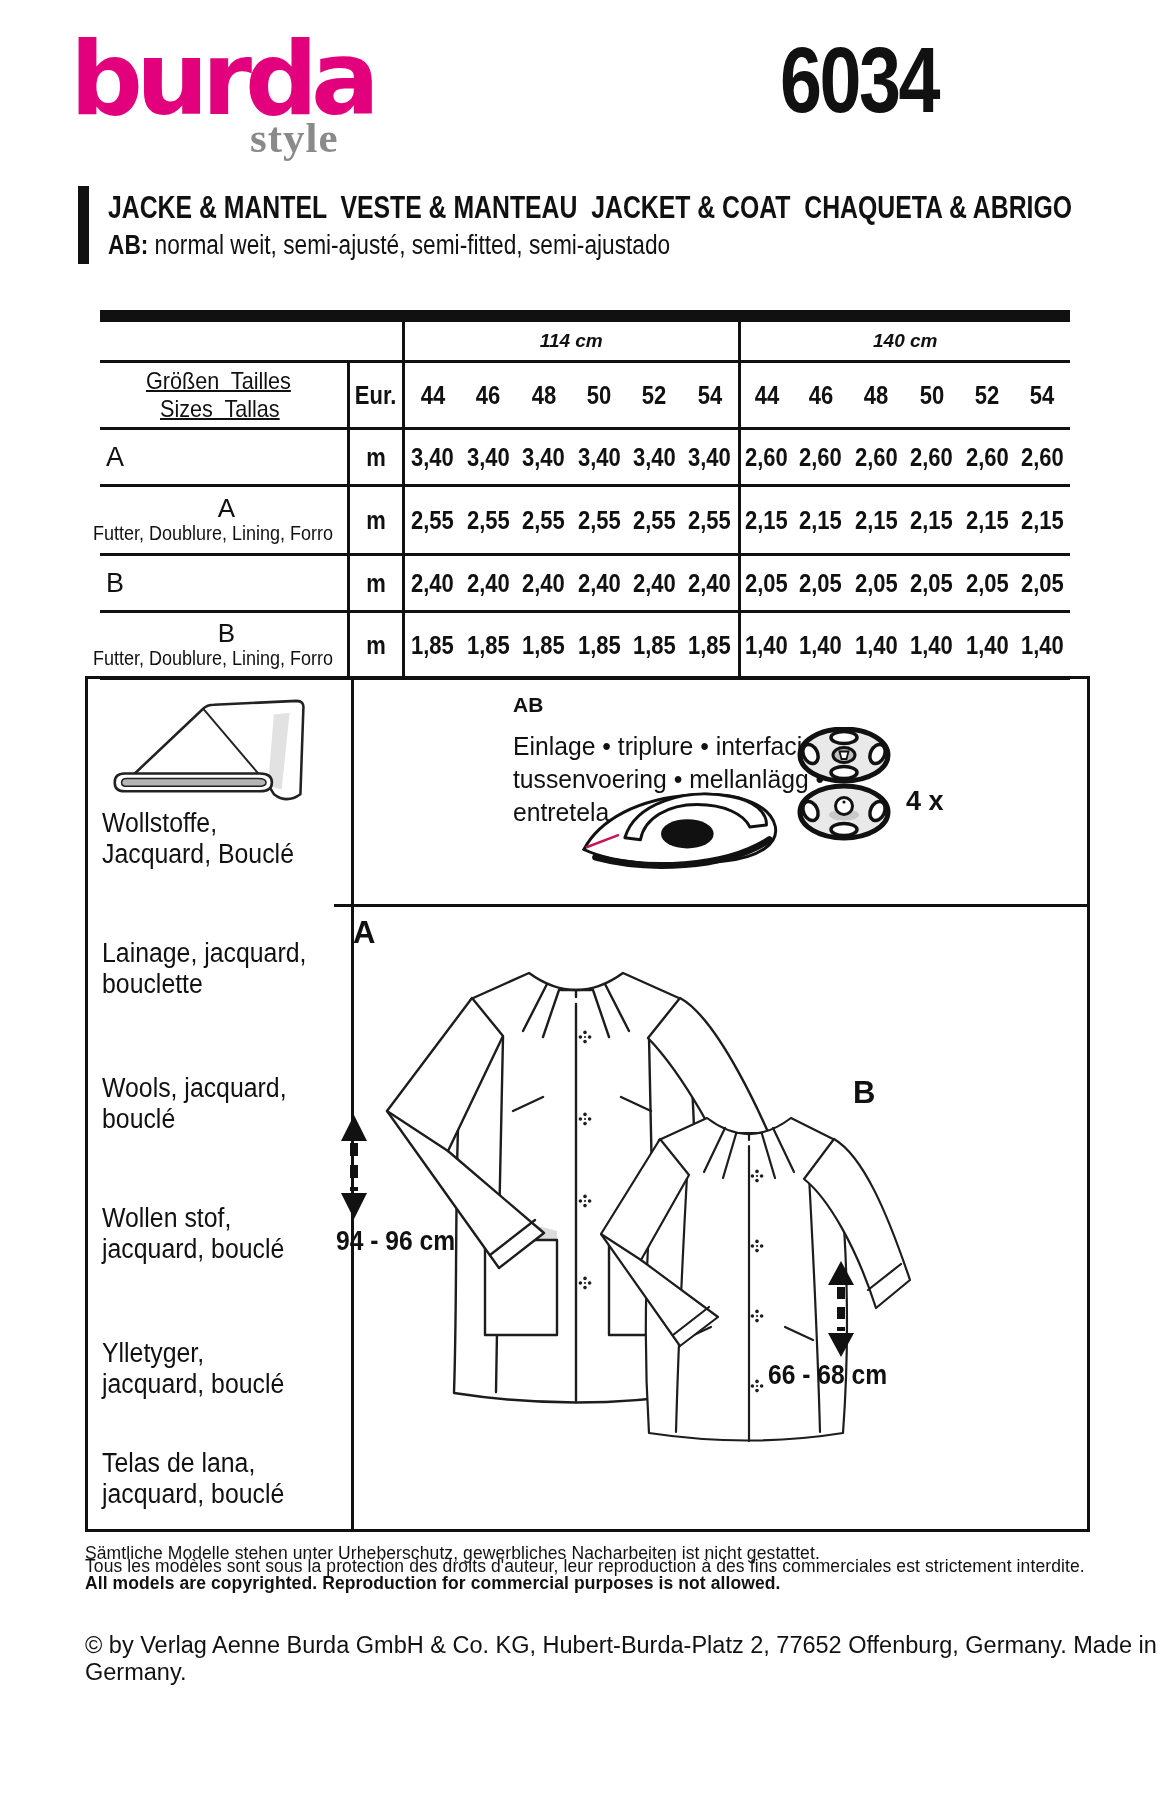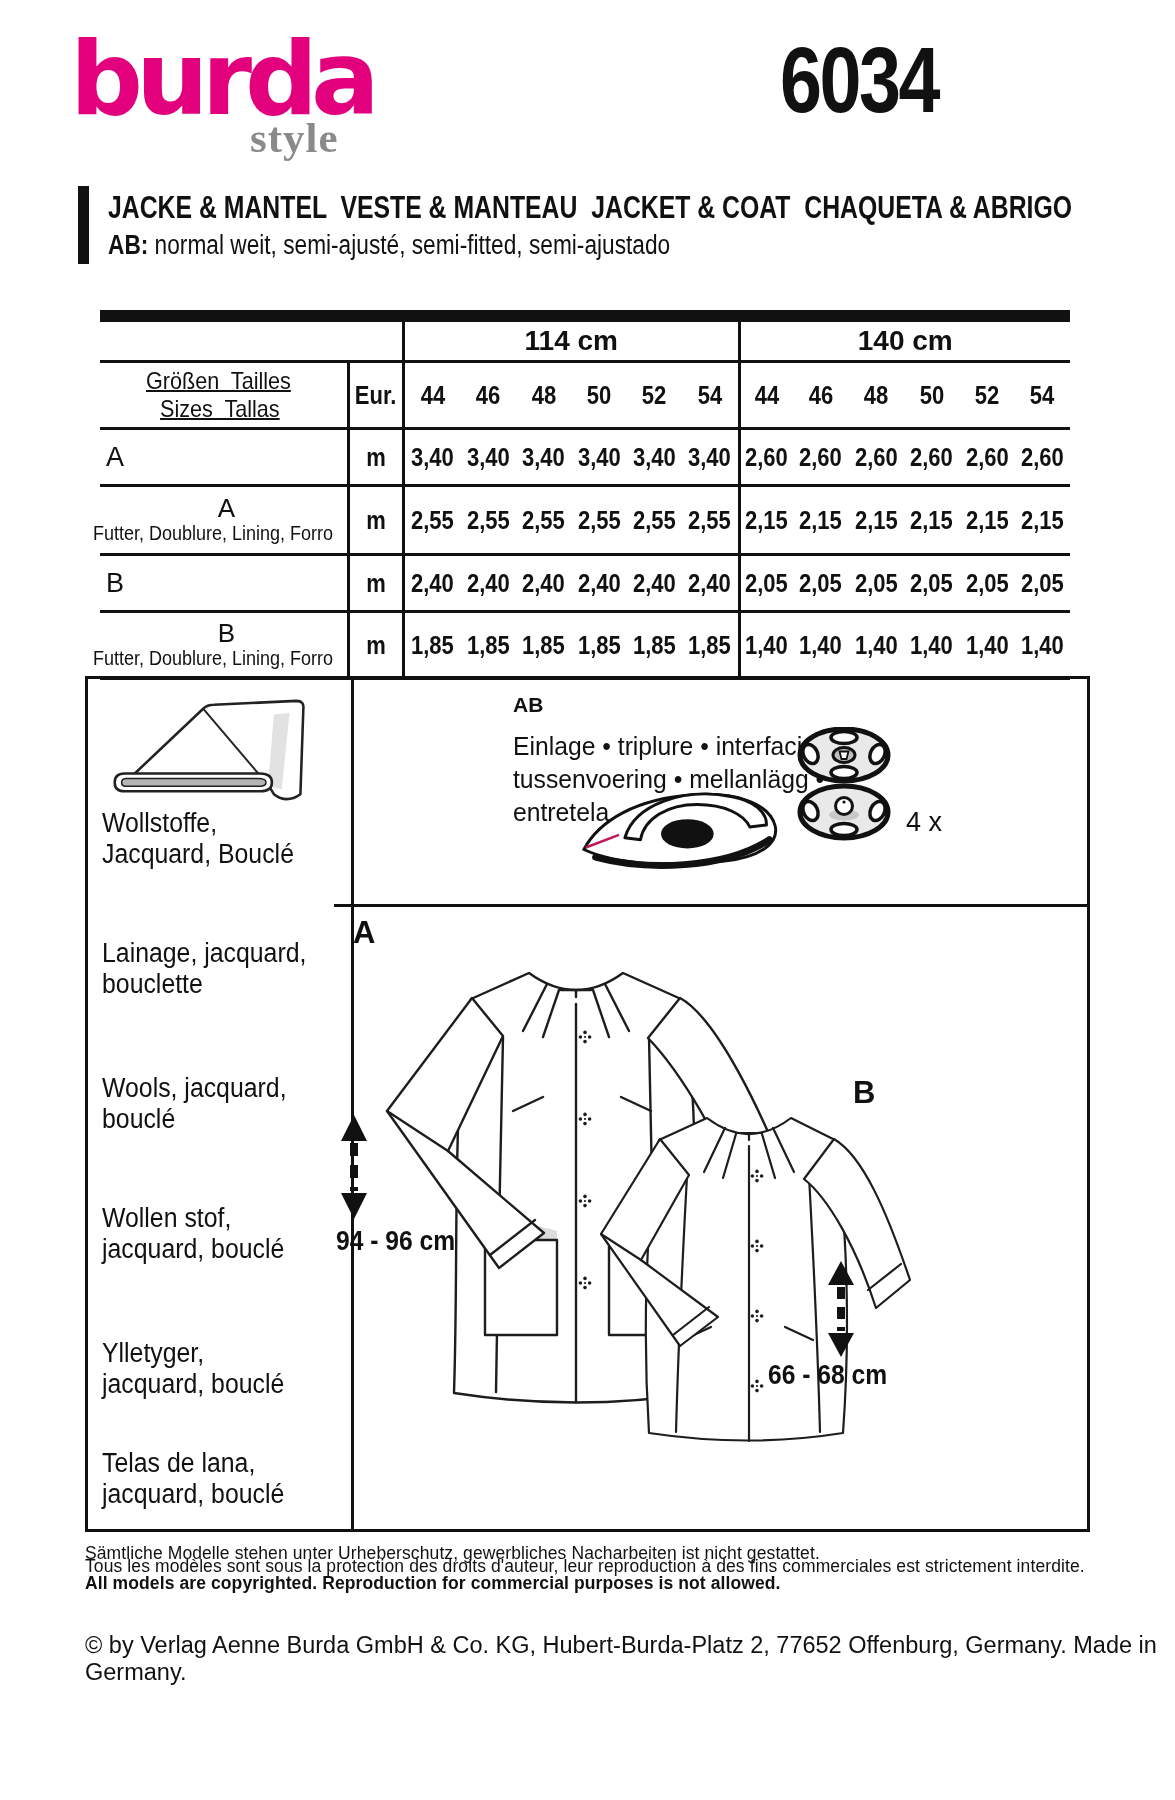--- a/index.html
+++ b/index.html
@@ -24,37 +24,37 @@
   #yardage{left:100px;top:310px;width:970px;}
   #topbar{height:12px;background:#111;}
   .trow{display:grid;grid-template-columns:250px 55px repeat(12,1fr);
         border-bottom:3px solid #111;align-items:stretch;}
   .c{display:flex;align-items:center;justify-content:center;font-weight:bold;font-size:25px;}
   .c s{text-decoration:none;display:inline-block;transform:scaleX(.88);white-space:pre;}
   .lblcell{border-right:3px solid #111;justify-content:flex-start;align-items:center;
         display:flex;padding-left:6px;}
   .eurcell{border-right:3px solid #111;}
   .grp{border-left:3px solid #111;}
-  .wide{font-size:28px;}
+  .wide{font-size:19px;font-style:italic;}
   .sizehdr{display:flex;flex-direction:column;justify-content:center;}
   .sizehdr s{text-decoration:underline;text-decoration-thickness:2px;transform:scaleX(.9);
         transform-origin:0 50%;font-size:24px;white-space:pre;}
   .two{display:flex;flex-direction:column;justify-content:center;gap:1px;}
   .two .l1{font-size:26px;line-height:1;}
   .two .l2{font-size:20px;transform:scaleX(.9);transform-origin:0 50%;white-space:pre;}
   .solo{font-size:27px;}
   
   #materials-box{left:85px;top:676px;width:1005px;height:856px;border:3.5px solid #111;box-sizing:border-box;}
   #fabric-col{position:absolute;left:0;top:0;width:266px;height:100%;border-right:3.5px solid #111;box-sizing:border-box;}
   .fabric-item{position:absolute;left:14px;width:225px;font-size:27px;line-height:1.16;
         transform:scaleX(.92);transform-origin:0 0;}
   #notions-cell{position:absolute;left:246px;top:0;right:0;height:228px;border-bottom:3.5px solid #111;box-sizing:border-box;}
   #notions-heading{position:absolute;left:179px;top:14px;font-size:21px;font-weight:bold;}
   .notion-line{position:absolute;left:179px;font-size:26px;transform:scaleX(.95);transform-origin:0 0;white-space:pre;}
-  #snap-count{position:absolute;left:572px;top:128px;font-size:27px;font-weight:normal;}
+  #snap-count{position:absolute;left:572px;top:107px;font-size:27px;font-weight:bold;}
   #drawings-cell{position:absolute;left:246px;top:228px;right:0;bottom:0;}
   .view-label{position:absolute;font-size:31px;font-weight:bold;}
   .len-label{position:absolute;font-size:28px;font-weight:bold;transform:scaleX(.88);
         transform-origin:0 0;white-space:pre;}
   
   .foot-small{left:85px;font-size:17.5px;letter-spacing:.1px;}
   #foot-copyright{left:85px;top:1632px;font-size:23.5px;}
   svg{display:block;}
 </style>
 </head>

